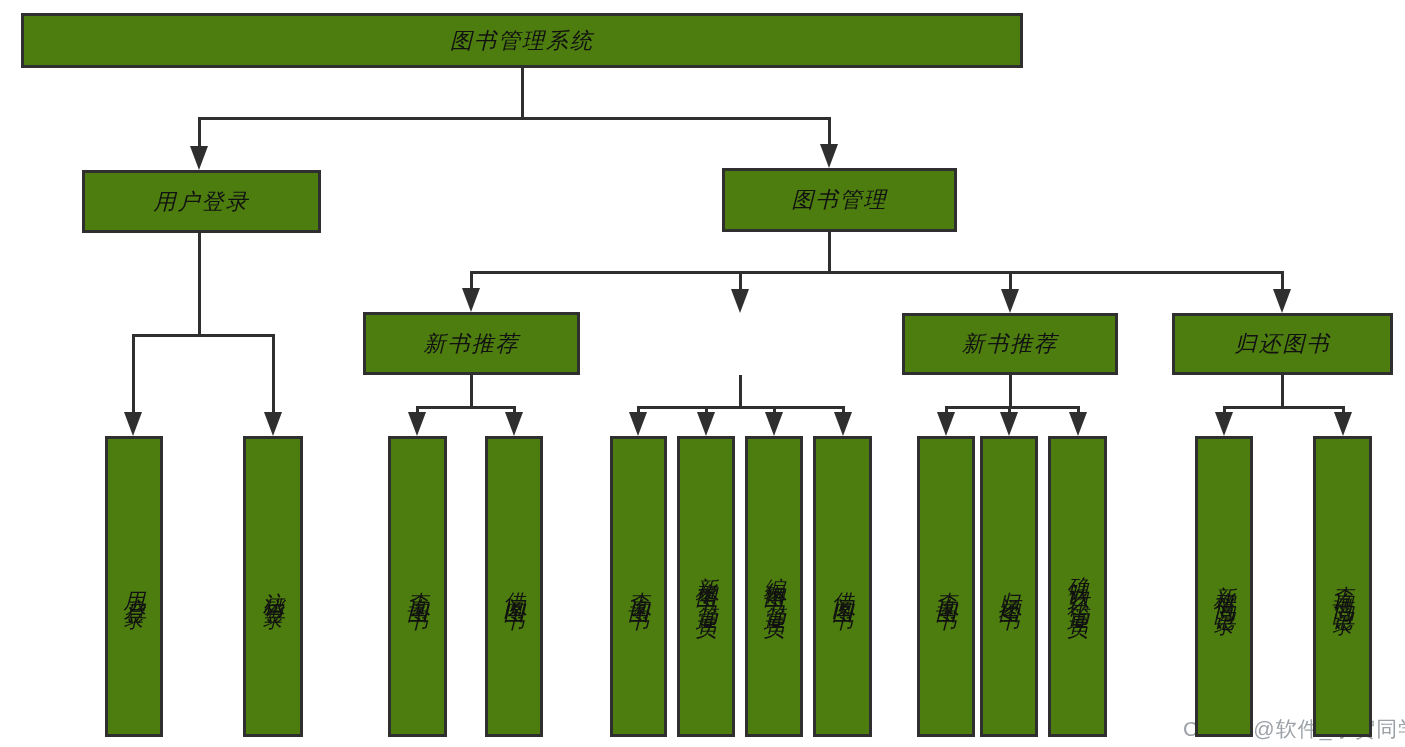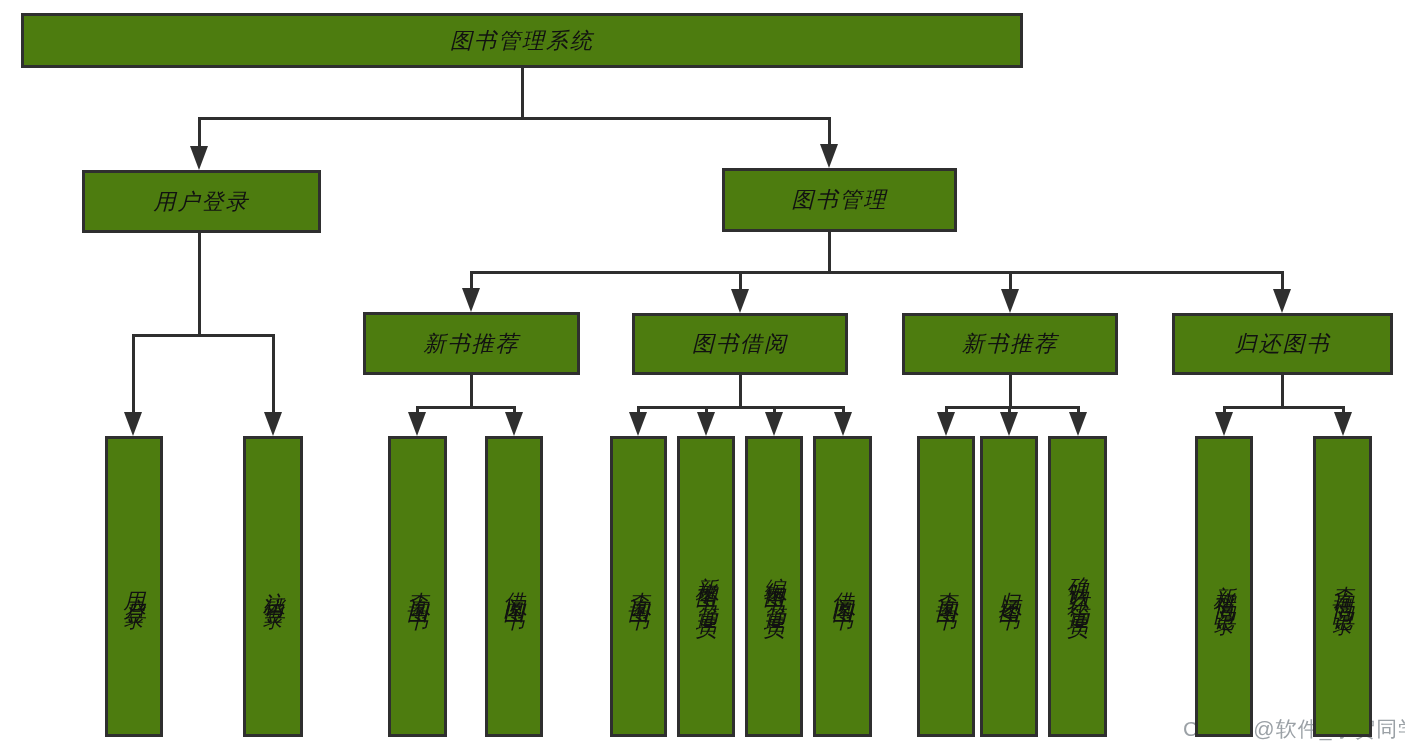--- a/index.html
+++ b/index.html
@@ -59,23 +59,20 @@
       <span>图书管理系统</span>
     </div>
     <div class="node" style="left: 82px; top: 170px; width: 239px; height: 63px;">
       <span>用户登录</span>
     </div>
     <div class="node" style="left: 712px; top: 168px; width: 235px; height: 64px; margin-left: 10px;">
       <span>图书管理</span>
     </div>
     <div class="node" style="left: 363px; top: 312px; width: 217px; height: 63px;">
       <span>新书推荐</span>
-    </div>
-    <div class="node" style="left: 632px; top: 313px; width: 216px; height: 62px;">
-      <span>图书借阅</span>
     </div>
     <div class="node" style="left: 902px; top: 313px; width: 216px; height: 62px;">
       <span>新书推荐</span>
     </div>
     <div class="node" style="left: 1172px; top: 313px; width: 221px; height: 62px;">
       <span>归还图书</span>
     </div>
     <div class="node v" style="left: 105px; top: 436px; width: 58px; height: 301px;">
       <span>用户登录</span>
     </div>

